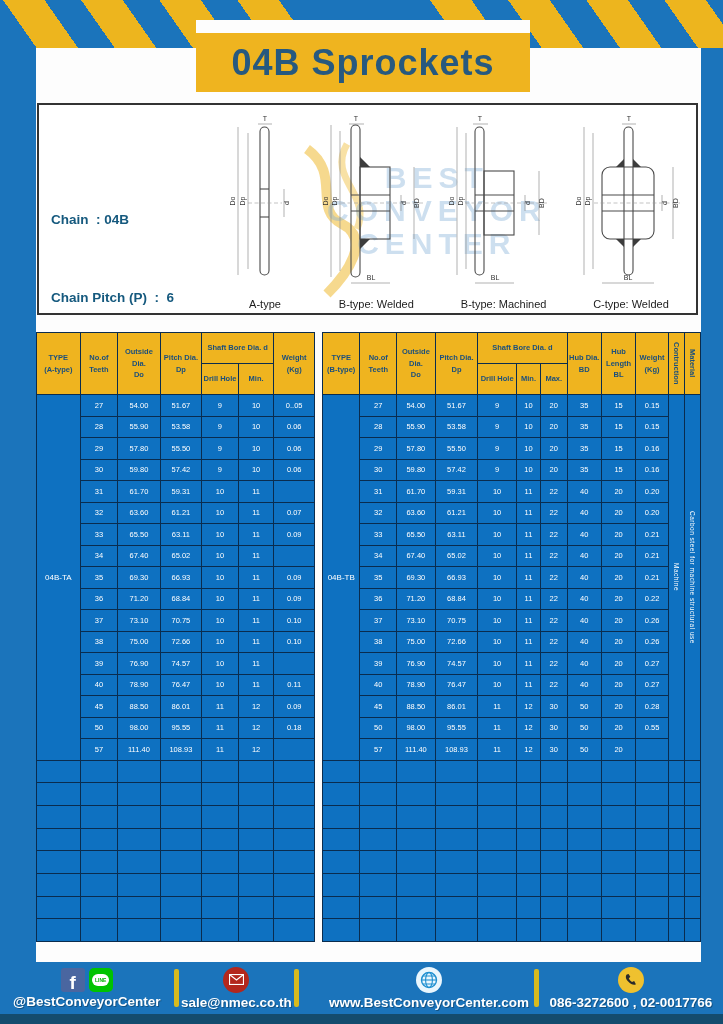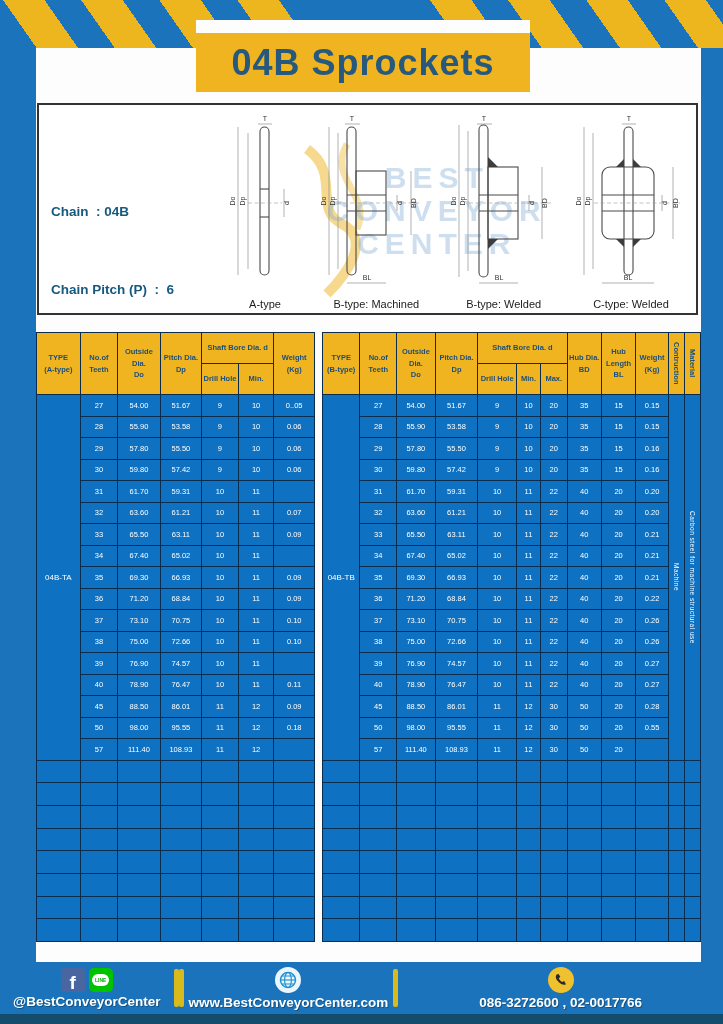--- a/index.html
+++ b/index.html
@@ -17,21 +17,21 @@
   .stripes.right { right:0; width:296px; }
   
   .page { position:absolute; left:36px; right:22px; top:48px; bottom:62px; background:#fdfdfd; }
   .title-notch { position:absolute; left:196px; top:20px; width:334px; height:32px; background:#fdfdfd; z-index:2; }
   .title-box { position:absolute; left:196px; top:33px; width:334px; height:59px; background:#efb41f;
     display:flex; align-items:center; justify-content:center; z-index:3;
     font-size:36px; font-weight:bold; color:#27597f; letter-spacing:1px; }
   
   .diagram-box { position:absolute; left:1px; right:3px; top:55px; height:212px;
     border:2px solid #333; background:#fff; overflow:hidden; }
-  .specs { position:absolute; left:12px; top:42px; z-index:2;
+  .specs { position:absolute; left:12px; top:50px; z-index:2;
     font-size:13.5px; font-weight:bold; color:#15597e; line-height:26px; white-space:pre; }
   .watermark { position:absolute; left:288px; top:56px; z-index:0; text-align:center;
     font-size:30px; font-weight:bold; letter-spacing:6px; line-height:33px;
     color:rgba(130,175,215,0.40); }
   .wm-logo { position:absolute; left:248px; top:34px; z-index:0; opacity:.5; }
   .drawings { position:absolute; right:6px; top:8px; width:468px; height:198px;
     display:flex; justify-content:space-between; z-index:1; }
   .drawing-item { display:flex; flex-direction:column; align-items:center; }
   .drawing-label { font-size:11px; color:#1c1c1c; margin-top:9px; }
   .part { stroke:#4a4a4a; stroke-width:1.1; fill:none; }
@@ -49,21 +49,21 @@
   thead th span { display:block; }
   tbody td { background:#0e71c1; color:#fff; font-size:7.5px; height:21.5px; }
   tr.empty-row td { height:22.7px; }
   td.type-cell { font-size:8px; }
   .vert-h { writing-mode:vertical-rl; }
   td.vert-cell { writing-mode:vertical-rl; font-size:6.5px; letter-spacing:0.5px; }
   
   .footer-bar { position:absolute; left:0; right:0; bottom:10px; height:52px;
     display:flex; align-items:center; }
   .footer-sec { display:flex; flex-direction:column; align-items:center; justify-content:center; height:100%; }
-  .sec-1 { width:24%; } .sec-2 { width:16%; } .sec-3 { width:29%; } .sec-4 { flex:1; }
+  .sec-1 { width:24%; } .sec-2 { width:16%; } .sec-3 { width:29%;margin-left:25px; } .sec-4 { flex:1; }
   .footer-sep { width:5px; height:38px; background:#d8ba1d; border-radius:2px; }
   .footer-label { font-size:13.5px; font-weight:bold; color:#ffffff; text-shadow:1px 1px 0 rgba(0,0,0,0.3); margin-top:2px; white-space:nowrap; }
   .icon-row { display:flex; gap:4px; align-items:center; }
   .fb-icon { width:24px; height:24px; background:#4a66a0; border-radius:3px; color:#fff;
     font-weight:bold; font-size:19px; display:flex; align-items:flex-end; justify-content:center; line-height:0.9; }
   .line-icon { width:24px; height:24px; background:#00c300; border-radius:5px;
     display:flex; align-items:center; justify-content:center; }
   .line-bubble { width:17px; height:12px; background:#fff; border-radius:6px;
     display:flex; align-items:center; justify-content:center;
     font-size:5px; font-weight:bold; color:#00b300; }
@@ -111,43 +111,20 @@
           <line x1="38" y1="104" x2="47" y2="104" class="part"></line>
           <line x1="26" y1="90" x2="60" y2="90" class="cl"></line>
           <line x1="16" y1="14" x2="16" y2="162" class="dim-line"></line>
           <text x="13" y="88" class="dim" text-anchor="middle" transform="rotate(-90 13 88)">Do</text>
           <line x1="26" y1="20" x2="26" y2="156" class="dim-line"></line>
           <text x="23" y="88" class="dim" text-anchor="middle" transform="rotate(-90 23 88)">Dp</text>
           <line x1="62" y1="76" x2="62" y2="104" class="dim-line"></line>
           <text x="67" y="90" class="dim" text-anchor="middle" transform="rotate(-90 67 90)">d</text>
         </svg>
         <div class="drawing-label">A-type</div>
-      </div>
-
-      <div class="drawing-item">
-        <svg width="118" height="176" viewBox="0 0 118 176">
-          <line x1="28" y1="11" x2="43" y2="11" class="dim-line"></line>
-          <text x="35" y="8" text-anchor="middle" class="dim">T</text>
-          <rect x="30" y="14" width="9" height="148" rx="4.5" class="part"></rect>
-          <rect x="39" y="58" width="30" height="64" class="part"></rect>
-          <line x1="30" y1="82" x2="69" y2="82" class="part"></line>
-          <line x1="30" y1="98" x2="69" y2="98" class="part"></line>
-          <line x1="20" y1="90" x2="102" y2="90" class="cl"></line>
-          <line x1="12" y1="14" x2="12" y2="162" class="dim-line"></line>
-          <text x="9" y="88" class="dim" text-anchor="middle" transform="rotate(-90 9 88)">Do</text>
-          <line x1="21" y1="20" x2="21" y2="156" class="dim-line"></line>
-          <text x="18" y="88" class="dim" text-anchor="middle" transform="rotate(-90 18 88)">Dp</text>
-          <line x1="80" y1="82" x2="80" y2="98" class="dim-line"></line>
-          <text x="85" y="90" class="dim" text-anchor="middle" transform="rotate(-90 85 90)">d</text>
-          <line x1="94" y1="58" x2="94" y2="122" class="dim-line"></line>
-          <text x="99" y="90" class="dim" text-anchor="middle" transform="rotate(-90 99 90)">BD</text>
-          <line x1="30" y1="170" x2="69" y2="170" class="dim-line"></line>
-          <text x="50" y="167" text-anchor="middle" class="dim">BL</text>
-        </svg>
-        <div class="drawing-label">B-type: Machined</div>
       </div>
 
       <div class="drawing-item">
         <svg width="118" height="176" viewBox="0 0 118 176">
           <line x1="32" y1="11" x2="47" y2="11" class="dim-line"></line>
           <text x="39" y="8" text-anchor="middle" class="dim">T</text>
           <rect x="34" y="12" width="9" height="152" rx="4.5" class="part"></rect>
           <rect x="43" y="54" width="30" height="72" class="part"></rect>
           <path d="M43,54 L43,44 L53,54 Z" class="weld"></path>
           <path d="M43,126 L43,136 L53,126 Z" class="weld"></path>
@@ -159,20 +136,43 @@
           <line x1="23" y1="18" x2="23" y2="158" class="dim-line"></line>
           <text x="20" y="88" class="dim" text-anchor="middle" transform="rotate(-90 20 88)">Dp</text>
           <line x1="84" y1="82" x2="84" y2="98" class="dim-line"></line>
           <text x="89" y="90" class="dim" text-anchor="middle" transform="rotate(-90 89 90)">d</text>
           <line x1="97" y1="54" x2="97" y2="126" class="dim-line"></line>
           <text x="102" y="90" class="dim" text-anchor="middle" transform="rotate(-90 102 90)">BD</text>
           <line x1="34" y1="170" x2="73" y2="170" class="dim-line"></line>
           <text x="54" y="167" text-anchor="middle" class="dim">BL</text>
         </svg>
         <div class="drawing-label">B-type: Welded</div>
+      </div>
+
+      <div class="drawing-item">
+        <svg width="118" height="176" viewBox="0 0 118 176">
+          <line x1="28" y1="11" x2="43" y2="11" class="dim-line"></line>
+          <text x="35" y="8" text-anchor="middle" class="dim">T</text>
+          <rect x="30" y="14" width="9" height="148" rx="4.5" class="part"></rect>
+          <rect x="39" y="58" width="30" height="64" class="part"></rect>
+          <line x1="30" y1="82" x2="69" y2="82" class="part"></line>
+          <line x1="30" y1="98" x2="69" y2="98" class="part"></line>
+          <line x1="20" y1="90" x2="102" y2="90" class="cl"></line>
+          <line x1="12" y1="14" x2="12" y2="162" class="dim-line"></line>
+          <text x="9" y="88" class="dim" text-anchor="middle" transform="rotate(-90 9 88)">Do</text>
+          <line x1="21" y1="20" x2="21" y2="156" class="dim-line"></line>
+          <text x="18" y="88" class="dim" text-anchor="middle" transform="rotate(-90 18 88)">Dp</text>
+          <line x1="80" y1="82" x2="80" y2="98" class="dim-line"></line>
+          <text x="85" y="90" class="dim" text-anchor="middle" transform="rotate(-90 85 90)">d</text>
+          <line x1="94" y1="58" x2="94" y2="122" class="dim-line"></line>
+          <text x="99" y="90" class="dim" text-anchor="middle" transform="rotate(-90 99 90)">BD</text>
+          <line x1="30" y1="170" x2="69" y2="170" class="dim-line"></line>
+          <text x="50" y="167" text-anchor="middle" class="dim">BL</text>
+        </svg>
+        <div class="drawing-label">B-type: Machined</div>
       </div>
 
       <div class="drawing-item">
         <svg width="118" height="176" viewBox="0 0 118 176">
           <line x1="50" y1="11" x2="64" y2="11" class="dim-line"></line>
           <text x="57" y="8" text-anchor="middle" class="dim">T</text>
           <rect x="52" y="14" width="9" height="148" rx="4.5" class="part"></rect>
           <rect x="30" y="54" width="52" height="72" rx="8" class="part"></rect>
           <path d="M52,54 L52,46 L44,54 Z" class="weld"></path>
           <path d="M61,54 L61,46 L69,54 Z" class="weld"></path>
@@ -823,20 +823,29 @@
   <div class="footer-sec sec-1">
     <div class="icon-row">
       <div class="fb-icon">f</div>
       <div class="line-icon">
         <div class="line-bubble">LINE</div>
       </div>
     </div>
     <div class="footer-label">@BestConveyorCenter</div>
   </div>
   <div class="footer-sep"></div>
+  <div class="footer-sec sec-2">
+    <div class="round-icon mail-bg">
+      <svg width="15" height="11" viewBox="0 0 15 11">
+          <rect x="0.5" y="0.5" width="14" height="10" fill="none" stroke="#fff" stroke-width="1.2"></rect>
+          <path d="M0.5,0.5 L7.5,6 L14.5,0.5" fill="none" stroke="#fff" stroke-width="1.2"></path>
+        </svg>
+    </div>
+    <div class="footer-label">sale@nmec.co.th</div>
+  </div>
   <div class="footer-sep"></div>
   <div class="footer-sec sec-3">
     <div class="round-icon globe-bg">
       <svg width="18" height="18" viewBox="0 0 18 18">
           <circle cx="9" cy="9" r="7.5" fill="none" stroke="#1e8fd0" stroke-width="1.4"></circle>
           <ellipse cx="9" cy="9" rx="3.4" ry="7.5" fill="none" stroke="#1e8fd0" stroke-width="1.1"></ellipse>
           <line x1="1.5" y1="9" x2="16.5" y2="9" stroke="#1e8fd0" stroke-width="1.1"></line>
           <line x1="2.6" y1="5" x2="15.4" y2="5" stroke="#1e8fd0" stroke-width="1"></line>
           <line x1="2.6" y1="13" x2="15.4" y2="13" stroke="#1e8fd0" stroke-width="1"></line>
         </svg>

